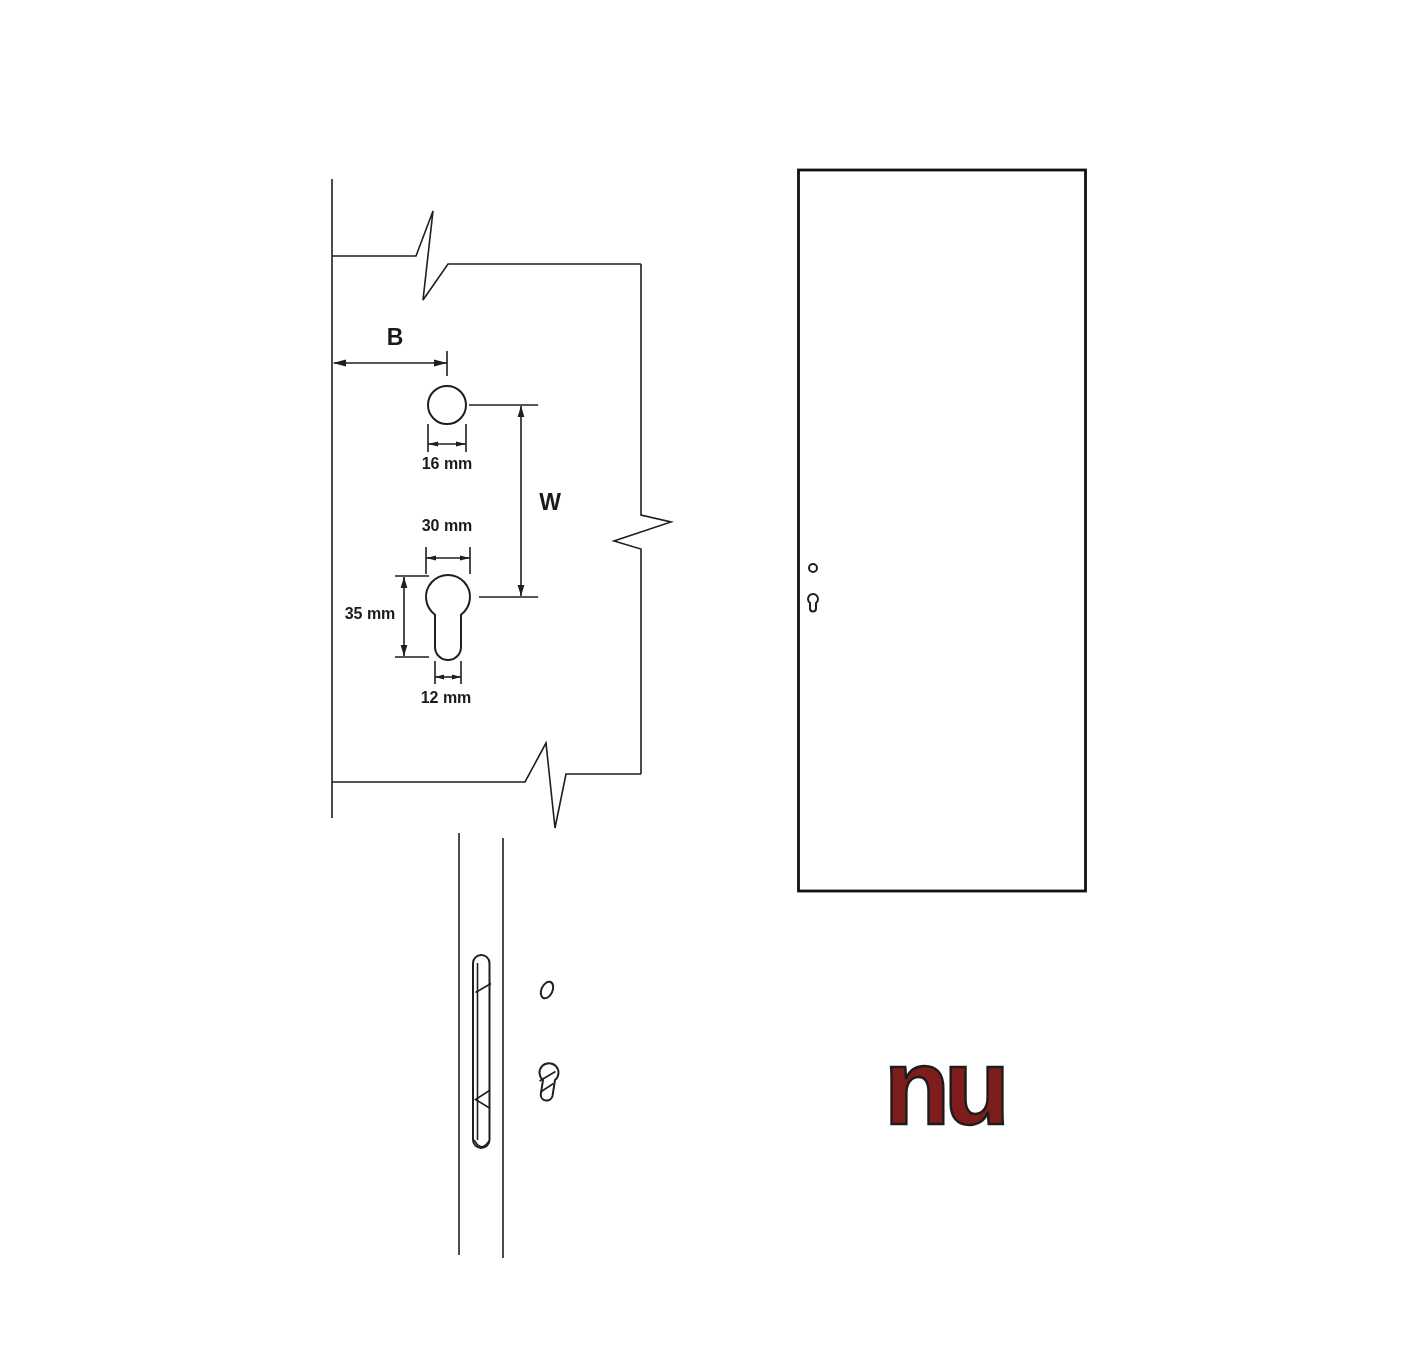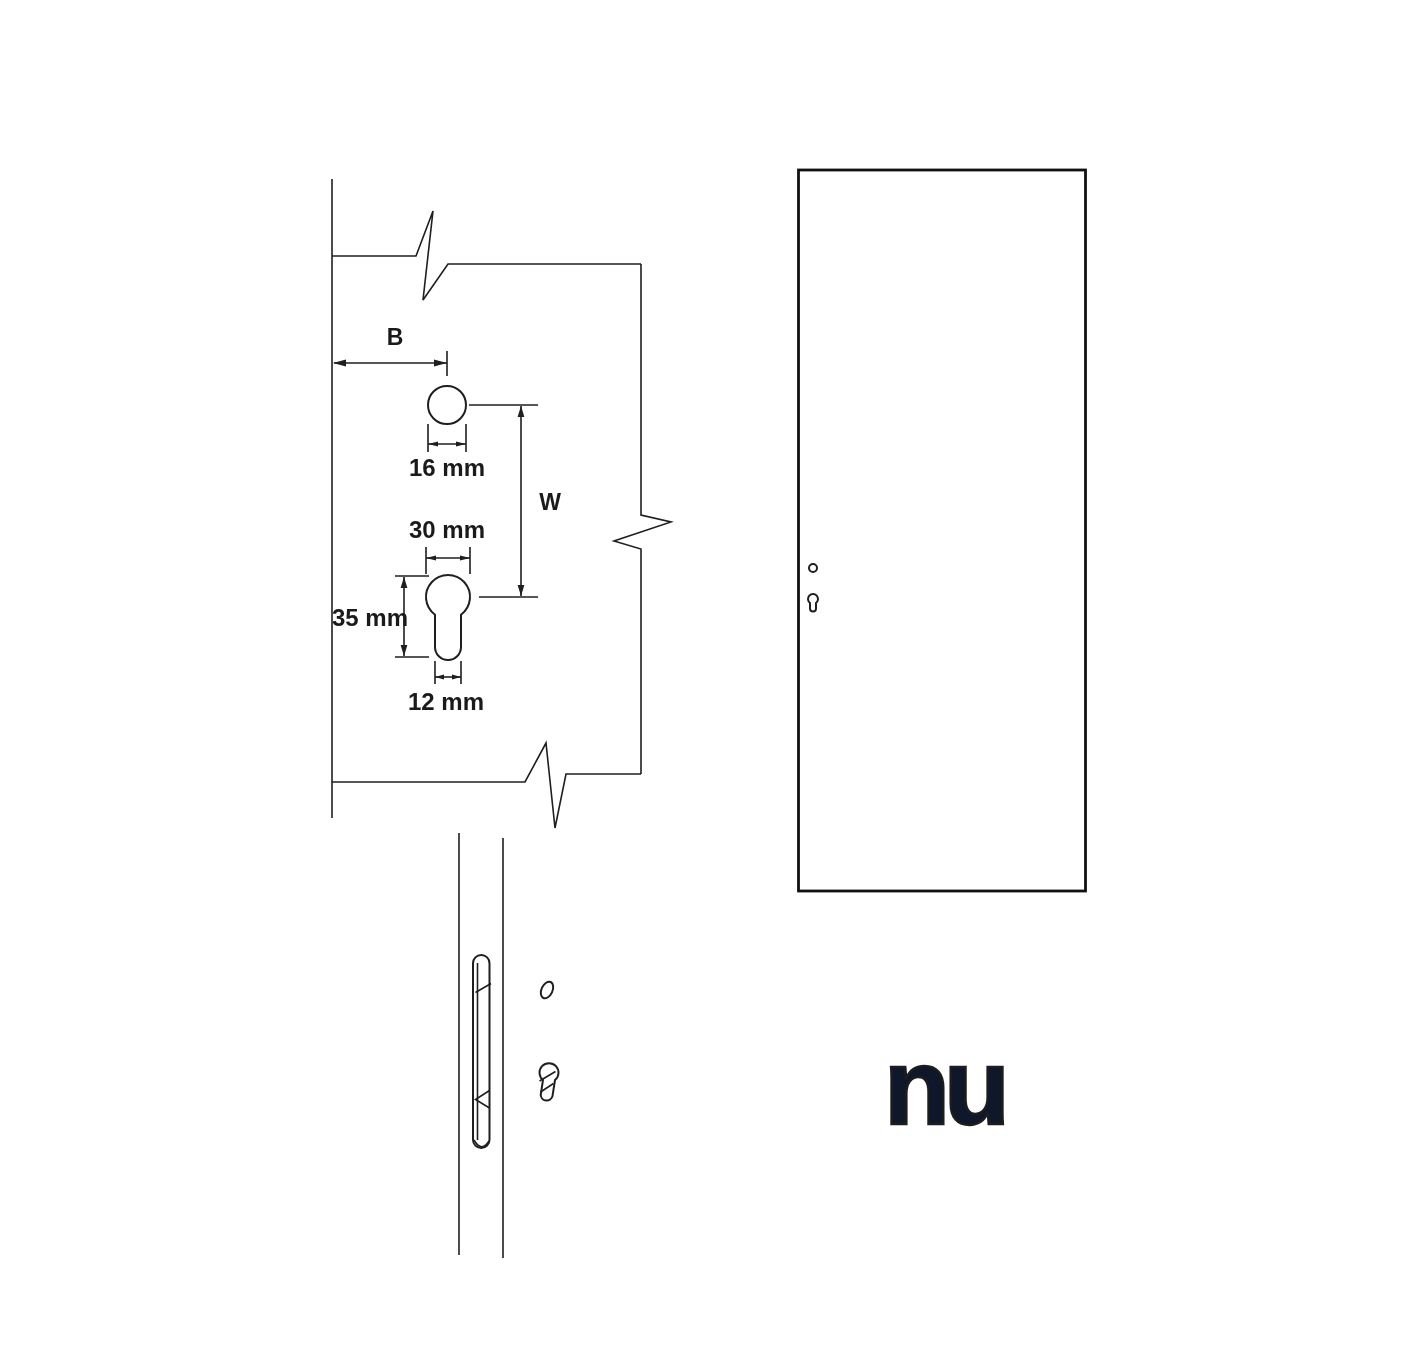--- a/index.html
+++ b/index.html
@@ -17,27 +17,27 @@
   .med    { fill: none; stroke: #1f1f1f; stroke-width: 2px; }
   .door   { fill: none; stroke: #111111; stroke-width: 2.8px; }
   .arrow  { fill: #1f1f1f; stroke: none; }
   .lbl {
     position: absolute;
     transform: translateX(-50%);
     color: #1a1a1a;
     white-space: nowrap;
     line-height: 1.2;
   }
-  .dim-label  { font-size: 24px; font-weight: 700; }
+  .dim-label  { font-size: 16px; font-weight: 700; }
   .axis-label { font-size: 23px; font-weight: 600; }
   .logo {
     position: absolute;
     left: 884px;
     top: 1052px;
-    color: #0f172a;
+    color: #7f1d1d;
     font-size: 108px;
     font-weight: bold;
     letter-spacing: -6px;
     line-height: 70px;
     -webkit-text-stroke: 2.5px #1d1d1d;
   }
 </style>
 </head>
 <body>
 

